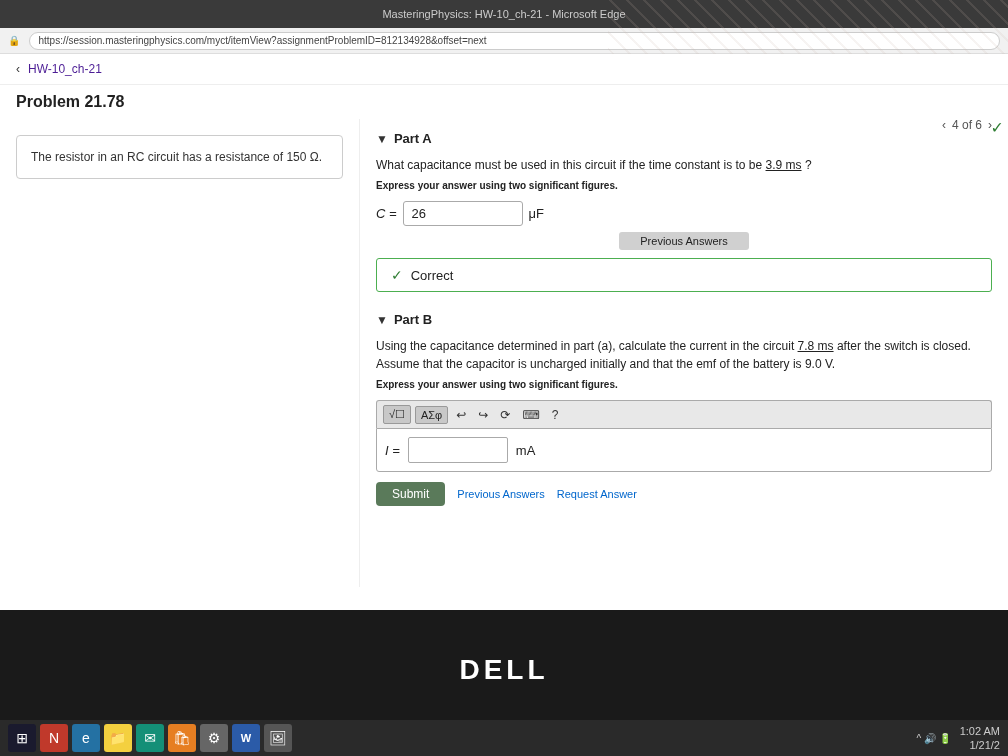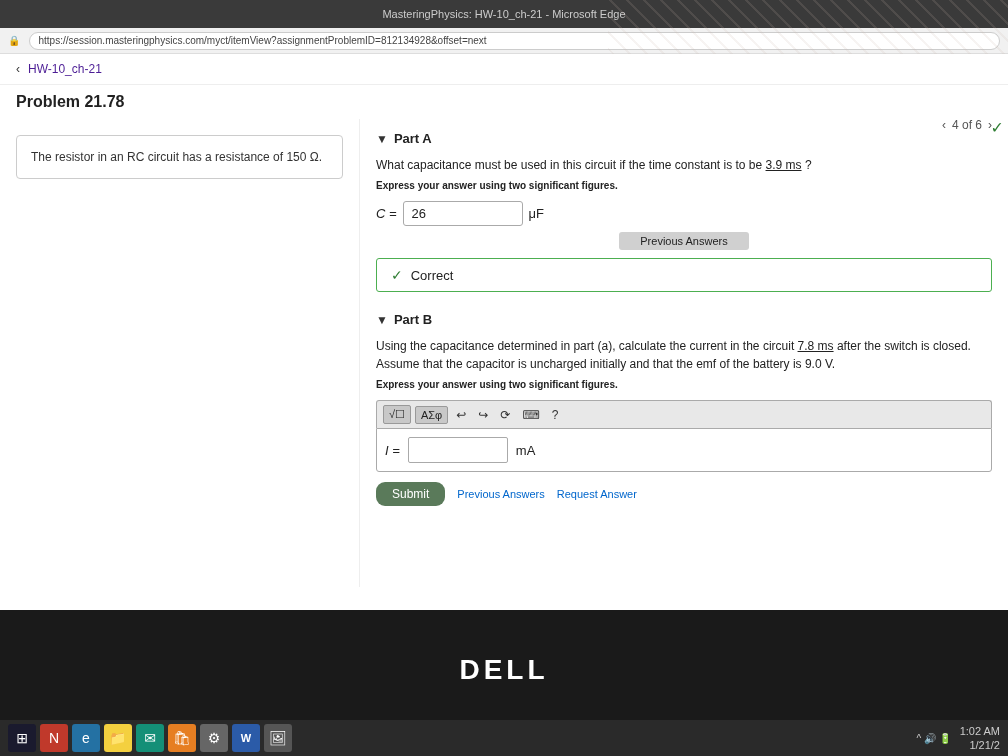--- a/index.html
+++ b/index.html
@@ -350,21 +350,21 @@
     .submit-row {
       display: flex;
       align-items: center;
       gap: 12px;
     }
 
     .submit-btn {
       background: #5a7a5a;
       color: #fff;
       border: none;
-      border-radius: 9px;
+      border-radius: 4px;
       padding: 5px 16px;
       font-size: 12px;
       cursor: pointer;
     }
 
     .prev-answers-link {
       font-size: 11px;
       color: #0066cc;
       cursor: pointer;
       text-decoration: none;

